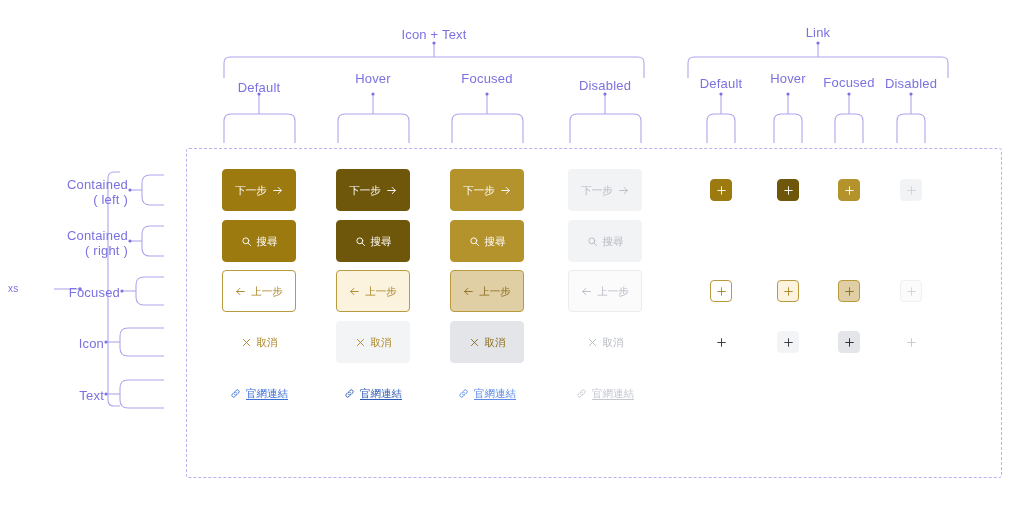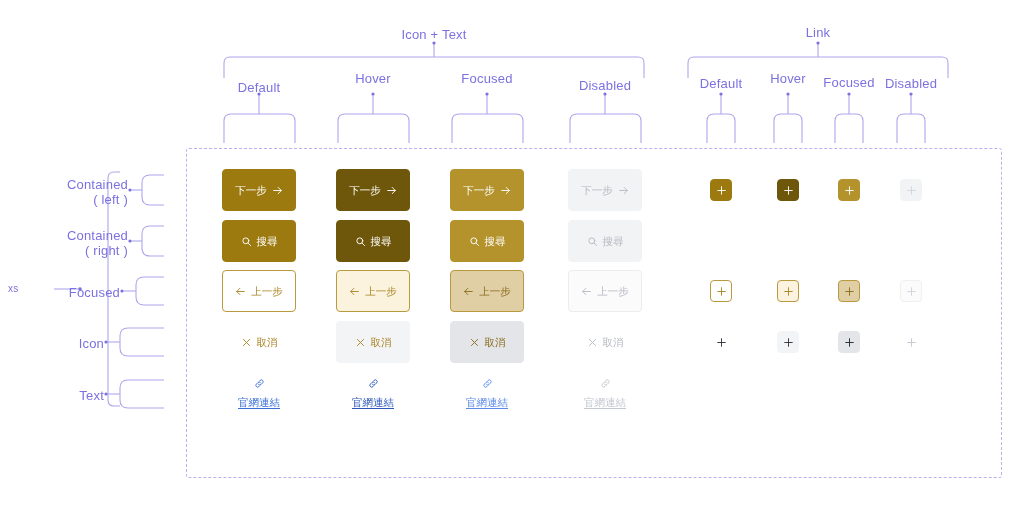--- a/index.html
+++ b/index.html
@@ -38,21 +38,21 @@
   }
   .btn.text-btn{height:42px;min-width:72px;padding:0 12px;}
   .btn.icon-btn{width:22px;height:22px;min-width:22px;padding:0;border-radius:4px;}
   .btn .lbl{font-weight:400;}
   .btn .gl{display:inline-flex;align-items:center;justify-content:center;}
   .btn svg{display:block;}
 
   
   .linkbtn{
     display:inline-flex;align-items:center;gap:5px;font-size:10.5px;
-    text-decoration:underline;text-underline-offset:2px;background:none;border:none;flex-direction:column;
+    text-decoration:underline;text-underline-offset:2px;background:none;border:none;
   }
 </style>
 </head>
 <body>
 
 <div class="canvas">
 
   <svg class="wire" viewBox="0 0 1024 505">
 
     <line x1="434" y1="42" x2="434" y2="57"></line>

